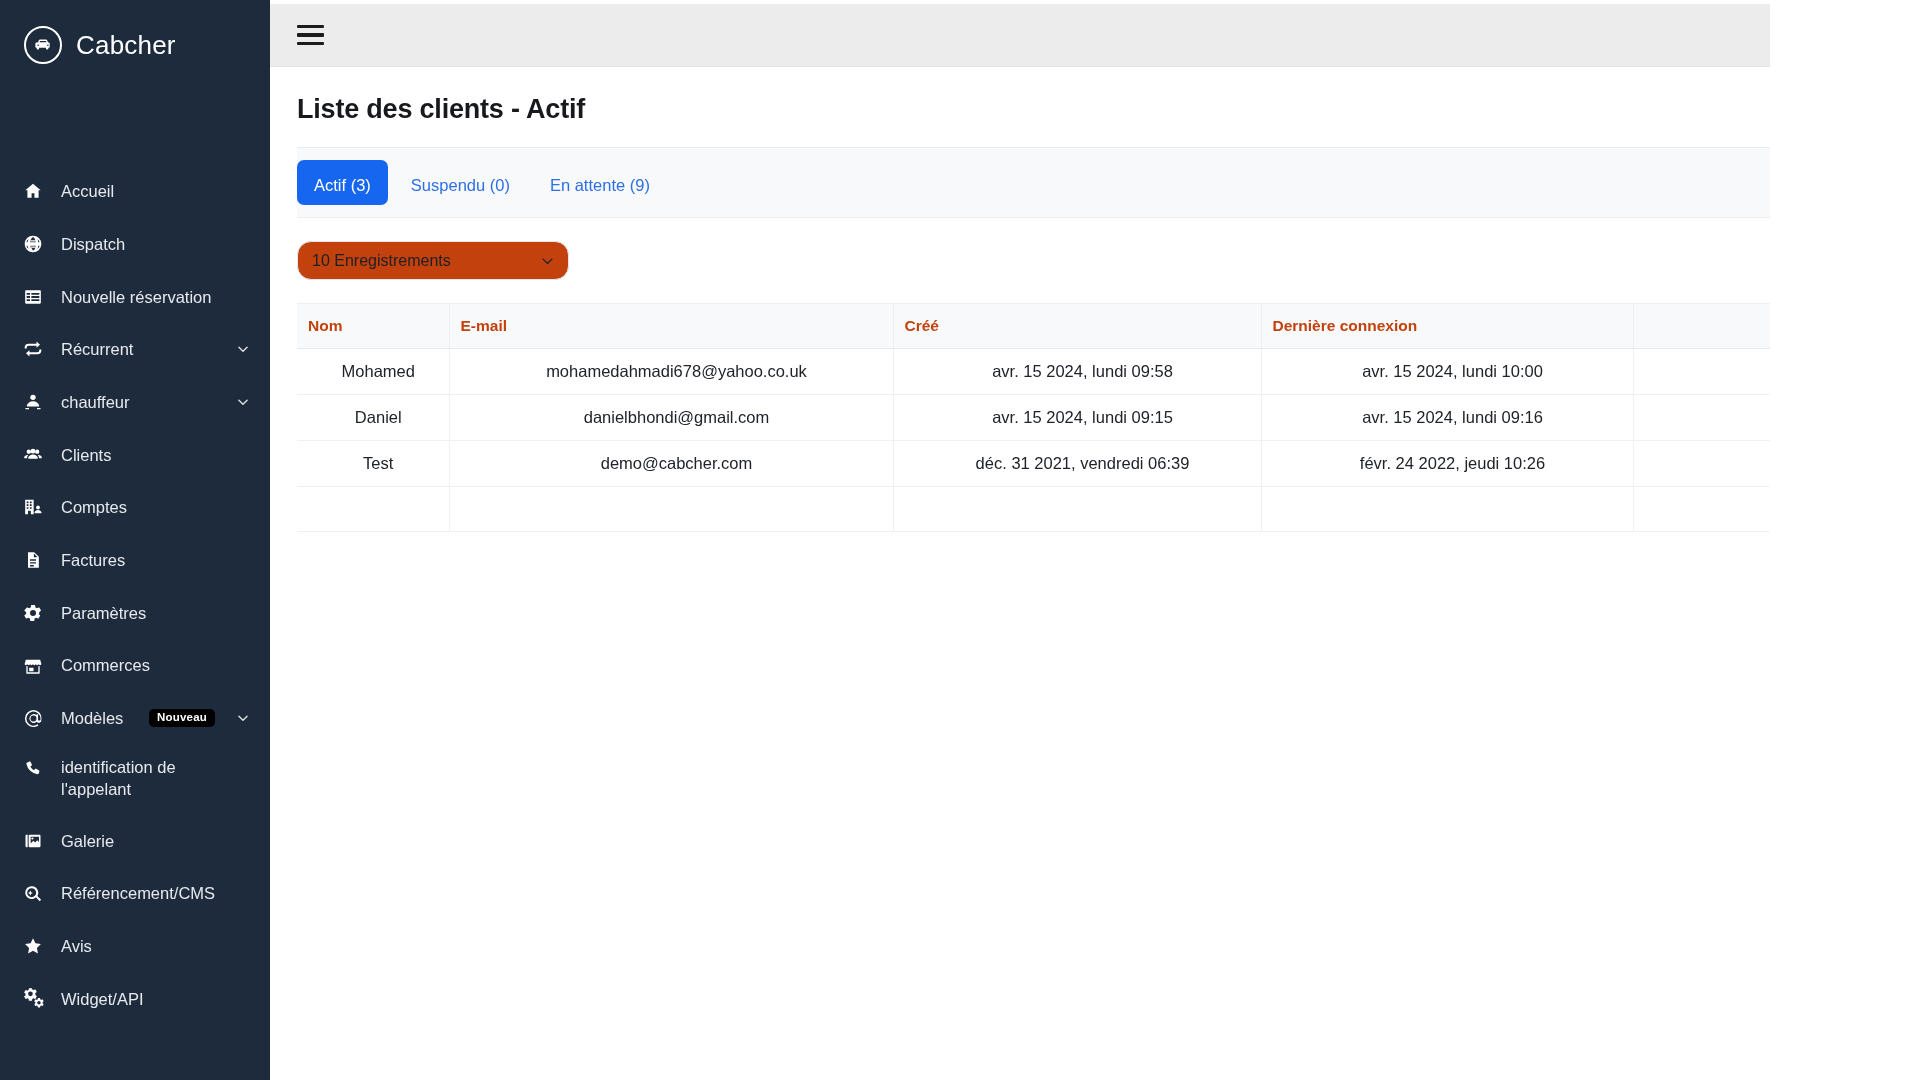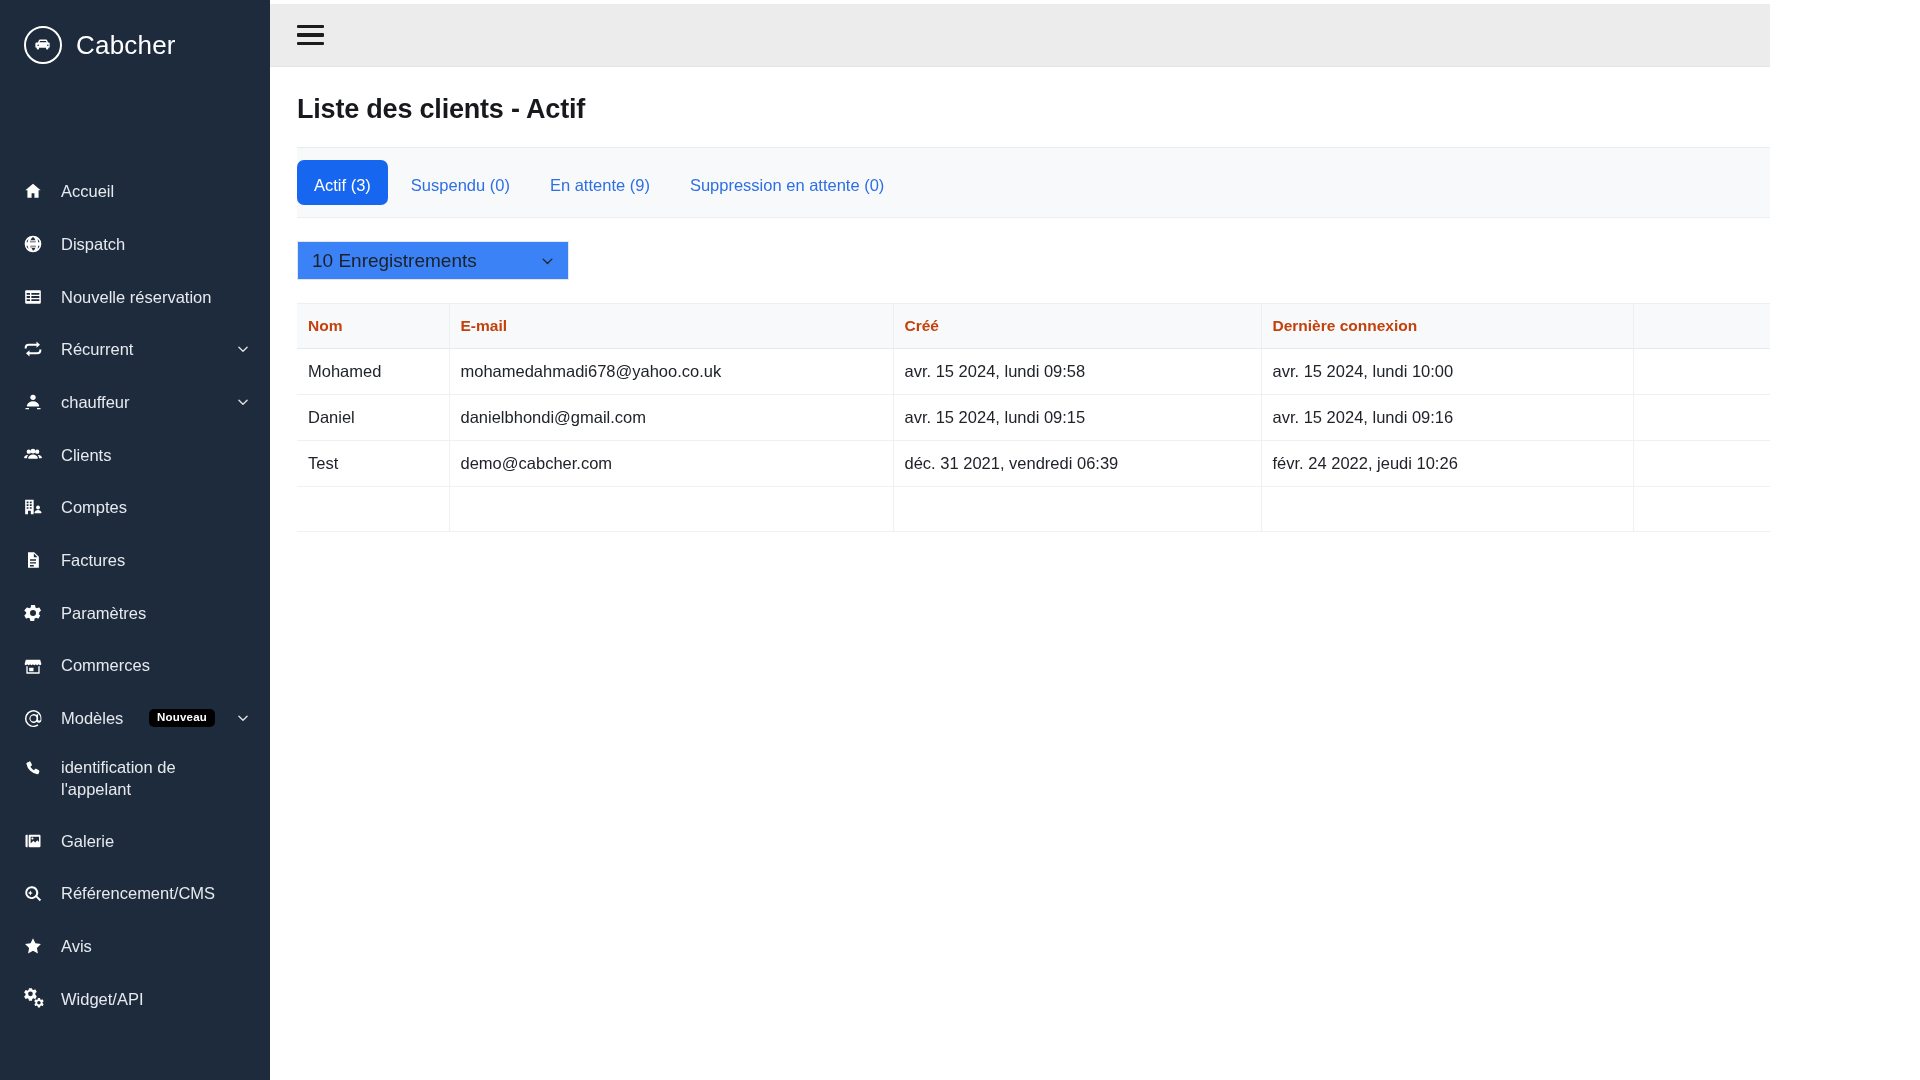--- a/index.html
+++ b/index.html
@@ -170,26 +170,26 @@
   }
 
   .toolbar {
     padding: 23px 0 0 27px;
   }
   .select-box {
     position: relative;
     width: 272px;
     height: 39px;
     border: 1px solid #e3e6ea;
-    border-radius: 0;
-    background: #3b82f6;
+    border-radius: 14px;
+    background: #c2410c;
     display: flex;
     align-items: center;
     padding: 0 14px;
-    font-size: 19px;
+    font-size: 16px;
     color: #1d2125;
     cursor: pointer;
   }
   .select-box .caret {
     position: absolute;
     right: 13px; top: 50%;
     transform: translateY(-50%);
   }
   .select-box .caret svg { display: block; stroke: #212529; }
 
@@ -215,20 +215,21 @@
     border-right: 1px solid #edf0f2;
     font-size: 15.5px;
   }
   table.data td {
     color: #20242a;
     padding: 13px 0 13px 11px;
     border-bottom: 1px solid #eef1f3;
     border-right: 1px solid #eef1f3;
     white-space: nowrap;
     overflow: hidden;
+    text-align: center;
   }
   table.data tbody tr { background: #ffffff; }
   table.data tbody tr:last-child td { border-bottom: 1px solid #eef1f3; }
   .col-nom { width: 152px; }
   .col-mail { width: 444px; }
   .col-cree { width: 368px; }
   .col-last { width: 372px; }
   .col-extra { width: 424px; }
   .tfoot-pad td {
     height: 45px;
@@ -448,21 +449,20 @@
 
     <div class="page-wrap">
 
       <h1 class="page-title">Liste des clients - Actif</h1>
       <div class="title-rule"></div>
 
       <div class="tabbar">
         <div class="tab active">Actif (3)</div>
         <div class="tab">Suspendu (0)</div>
         <div class="tab">En attente (9)</div>
-        <div class="tab">Suppression en attente (0)</div>
       </div>
 
       <div class="toolbar">
         <div class="select-box">
           <span>10 Enregistrements</span>
           <span class="caret">
             <svg width="15" height="15" viewBox="0 0 24 24" fill="none" stroke-width="2.2" stroke-linecap="round" stroke-linejoin="round">
                 <path d="M5 9l7 7 7-7"></path>
               </svg>
           </span>

